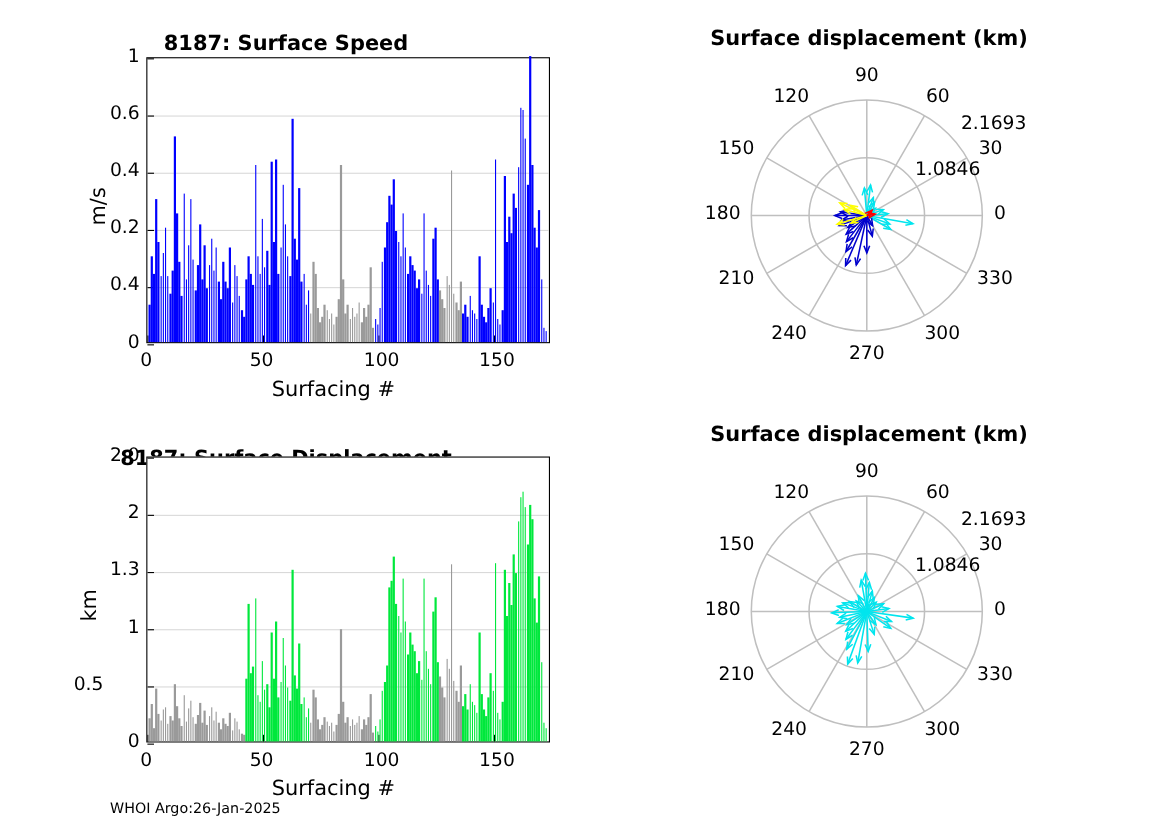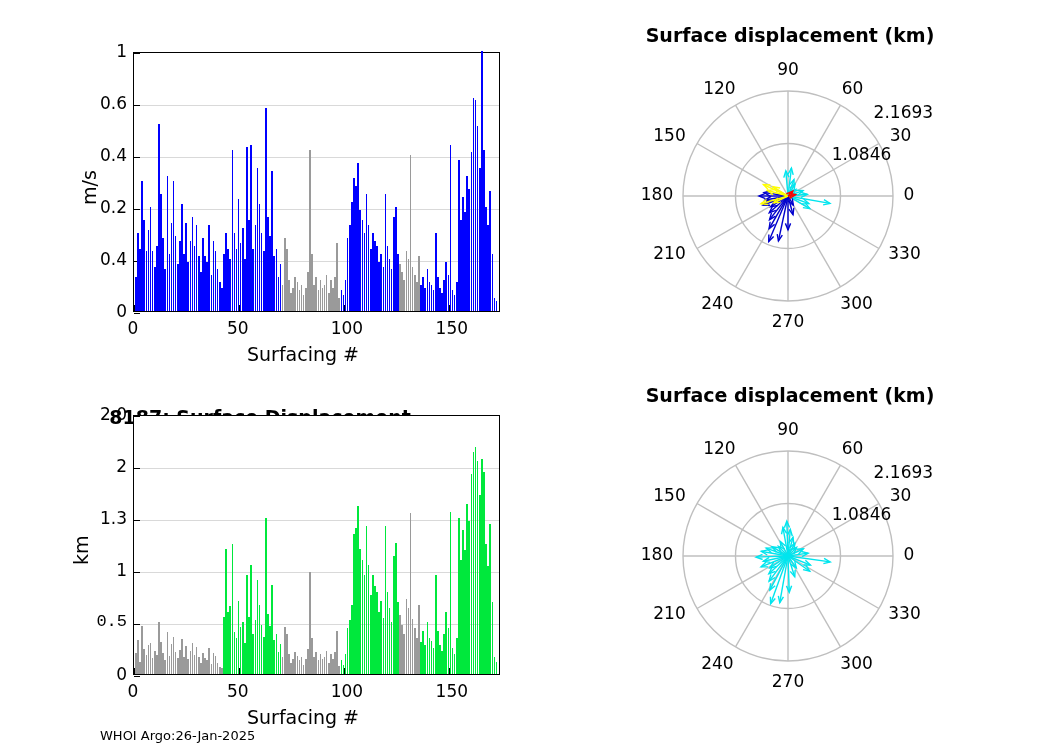--- a/index.html
+++ b/index.html
@@ -27,20 +27,21 @@
     position:absolute;font-size:19px;
     transform-origin:0 0;transform:rotate(-90deg);
     white-space:nowrap;
   }
   svg{display:block;}
 </style>
 </head>
 <body>
 
 <div class="panel" style="left:0;top:0;width:520px;height:370px;">
+  <div class="ptitle" style="top:28px;">8187: Surface Speed</div>
   <div class="plotbox" id="speed-box" style="left:133px;top:52px;width:367px;height:260px;">
       <div class="tickmark" style="left: 0px; top: 260px; width: 6px; height: 1px;"></div>
       <div class="gridline" style="top: 208px; background: rgb(217, 217, 217);"></div>
       <div class="tickmark" style="left: 0px; top: 208px; width: 6px; height: 1px;"></div>
       <div class="gridline" style="top: 156px; background: rgb(217, 217, 217);"></div>
       <div class="tickmark" style="left: 0px; top: 156px; width: 6px; height: 1px;"></div>
       <div class="gridline" style="top: 104px; background: rgb(217, 217, 217);"></div>
       <div class="tickmark" style="left: 0px; top: 104px; width: 6px; height: 1px;"></div>
       <div class="gridline" style="top: 52px; background: rgb(217, 217, 217);"></div>
       <div class="tickmark" style="left: 0px; top: 52px; width: 6px; height: 1px;"></div>
@@ -428,21 +429,21 @@
         <div class="bar" style="background: rgb(0, 232, 60); left: 353.369px; width: 1.6px; height: 108.16px;"></div>
         <div class="bar" style="background: rgb(0, 232, 60); left: 355.466px; width: 1.6px; height: 149.76px;"></div>
         <div class="bar" style="background: rgb(0, 232, 60); left: 357.563px; width: 1.6px; height: 71.76px;"></div>
         <div class="bar" style="background: rgb(0, 232, 60); left: 359.66px; width: 1.6px; height: 16.64px;"></div>
         <div class="bar" style="background: rgb(0, 232, 60); left: 361.757px; width: 1.6px; height: 12.48px;"></div>
       </div>
     </div>
   <div class="ylab" style="left:70px;top:195px;">km</div>
   <div class="axis-title" style="position:absolute;left:247px;top:336px;">Surfacing #</div>
 <div class="ticklabel" style="text-align: right; width: 60px; left: 67px; top: 294px;">0</div>
-    <div class="ticklabel" style="text-align: right; width: 60px; left: 67px; top: 242px; font-family: Liberation Mono, monospace;">0.5</div>
+    <div class="ticklabel" style="text-align: left; width: 60px; left: 67px; top: 242px;">0.5</div>
     <div class="ticklabel" style="text-align: right; width: 60px; left: 67px; top: 190px;">1</div>
     <div class="ticklabel" style="text-align: right; width: 60px; left: 67px; top: 138px;">1.3</div>
     <div class="ticklabel" style="text-align: right; width: 60px; left: 67px; top: 86px;">2</div>
     <div class="ticklabel" style="text-align: right; width: 60px; left: 67px; top: 34px;">2.0</div>
     <div class="ticklabel" style="left: 121px; top: 311px; width: 24px; text-align: center;">0</div>
     <div class="ticklabel" style="left: 225.857px; top: 311px; width: 24px; text-align: center;">50</div>
     <div class="ticklabel" style="left: 330.714px; top: 311px; width: 24px; text-align: center;">100</div>
     <div class="ticklabel" style="left: 435.571px; top: 311px; width: 24px; text-align: center;">150</div>
   </div>
 

